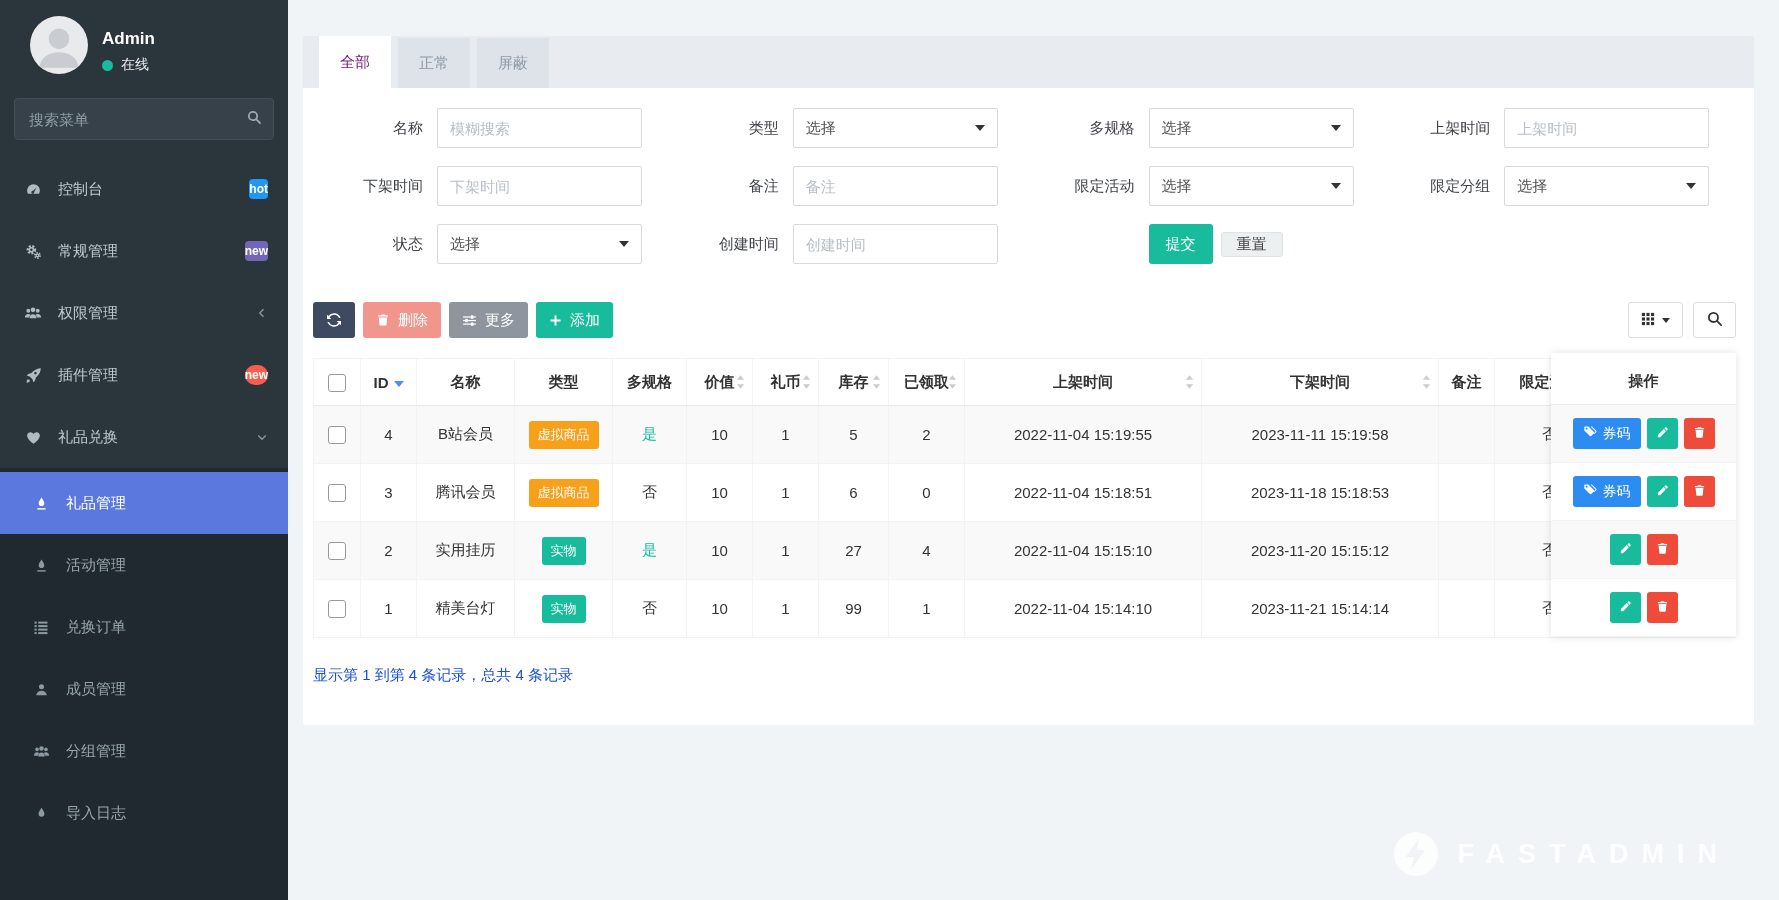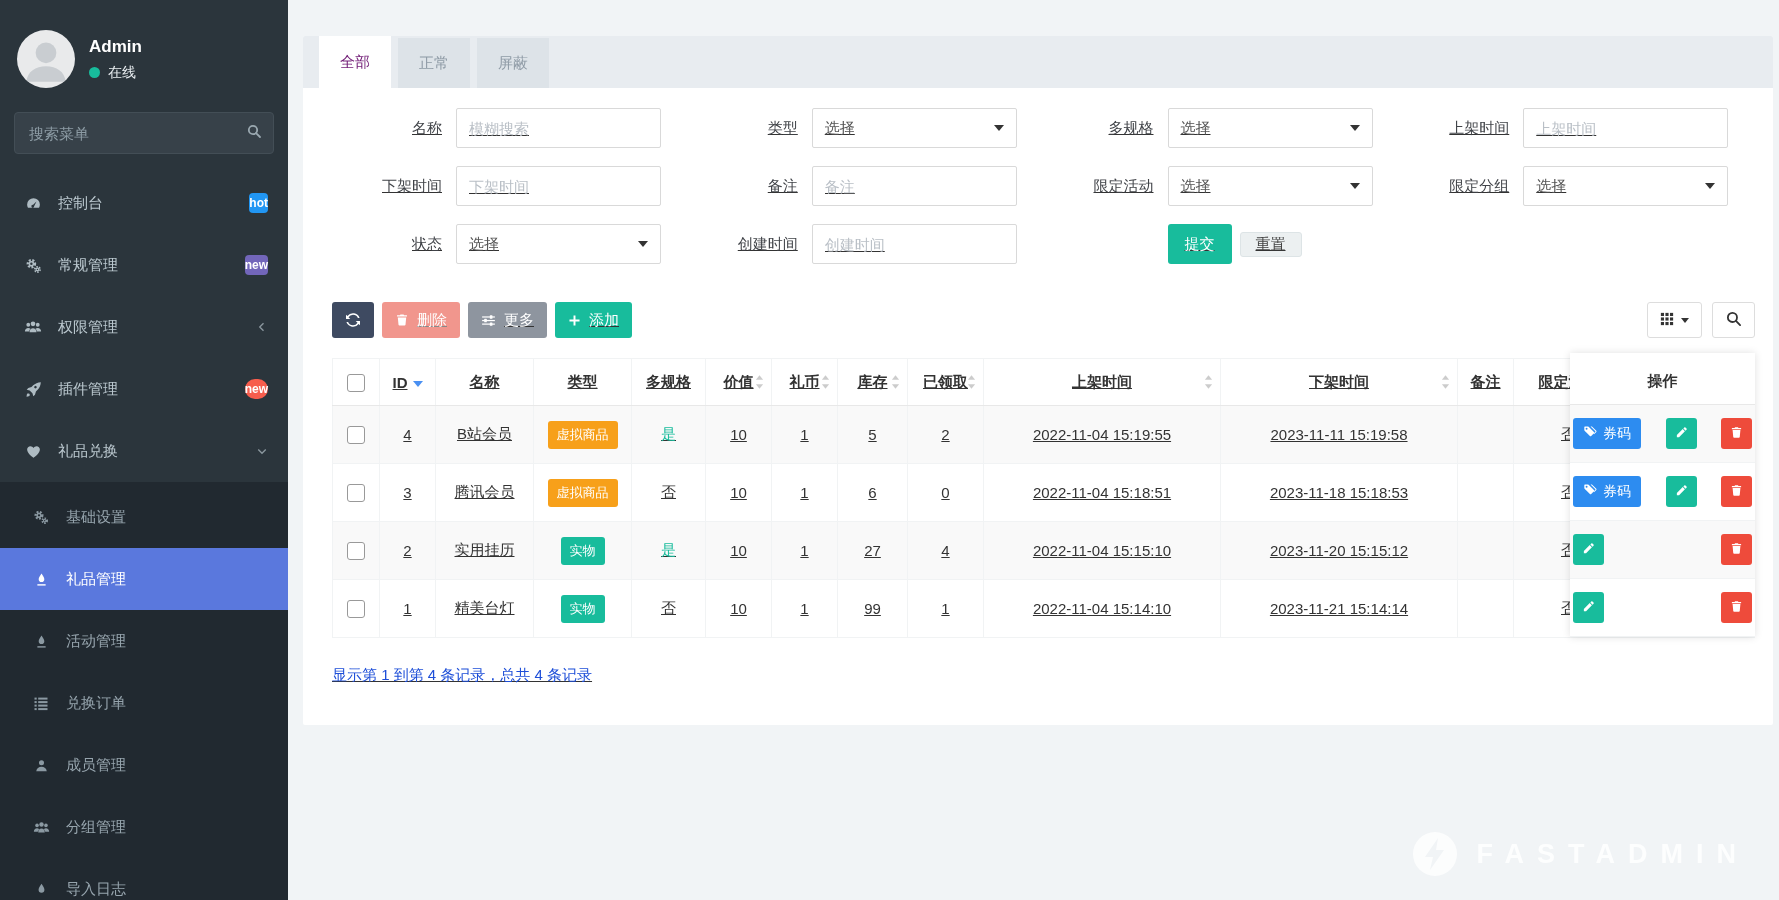--- a/index.html
+++ b/index.html
@@ -2,21 +2,21 @@
 <html><head>
 <meta charset="utf-8">
 <style>
   * { margin:0; padding:0; box-sizing:border-box; }
   html,body { width:1779px; height:900px; overflow:hidden; }
   body { font-family:"Liberation Sans","DejaVu Sans",sans-serif; font-size:15px; color:#333; background:#f1f4f6; }
   .app { display:flex; width:1779px; height:900px; }
 
   
   .sidebar { width:288px; height:900px; background:#2b353c; flex:none; display:flex; flex-direction:column; }
-  .user-panel { display:flex; align-items:center; padding:16px 18px 14px 17px;margin-top:14px; }
+  .user-panel { display:flex; align-items:flex-end; padding:16px 18px 14px 30px; }
   .avatar { width:58px; height:58px; border-radius:50%; background:#e9eaeb; overflow:hidden; flex:none; cursor:pointer; }
   .user-info { margin-left:14px; }
   .user-name { color:#fff; font-weight:bold; font-size:17px; margin-bottom:7px; }
   .user-status { color:#e8edf0; font-size:14px; display:flex; align-items:center; }
   .dot { width:11px; height:11px; border-radius:50%; background:#18bc9c; display:inline-block; margin-right:8px; }
   .menu-search { margin:10px 14px 6px 14px; position:relative; }
   .menu-search input { width:100%; height:42px; background:#374149; border:1px solid #434e56; border-radius:4px; color:#cfd8dd; font-size:15px; padding:0 38px 0 14px; outline:none; font-family:inherit; }
   .menu-search input::placeholder { color:#8d9ca5; }
   .menu-search .s-ico { position:absolute; right:12px; top:11px; color:#9aa8b0; }
   .menu { padding-top:12px; }
@@ -33,21 +33,21 @@
   .submenu .mi-icon { color:#8b99a2; }
   .submenu .menu-item.active { background:#5a78dd; color:#fff; }
   .submenu .menu-item.active .mi-icon { color:#fff; }
 
   
   .content { flex:1; position:relative; padding:36px 36px 0 15px; }
   .panel { background:#fff; border-radius:2px; }
   .tabs { background:#e8ecf0; height:52px; display:flex; align-items:stretch; padding-left:16px; border-radius:2px 2px 0 0; }
   .tab { width:72px; display:flex; align-items:center; justify-content:center; font-size:15px; color:#8e9aa5; background:#dde3e8; margin-right:7px; cursor:pointer; margin-top:2px; }
   .tab.active { background:#fff; color:#701a75; margin-top:0; }
-  .panel-body { padding:18px 18px 40px 29px;text-decoration:underline; }
+  .panel-body { padding:18px 18px 40px 10px; }
 
   
   .filter-grid { display:grid; grid-template-columns:repeat(4,1fr); row-gap:18px; margin-top:2px; }
   .f-cell { display:flex; align-items:center; }
   .f-label { width:110px; text-align:right; margin-right:14px; color:#404348; flex:none; }
   .f-control { width:205px; height:40px; border:1px solid #d9d9d9; border-radius:2px; display:flex; align-items:center; padding:0 12px; background:#fff; }
   input.f-control { outline:none; font-size:15px; color:#333; font-family:inherit; }
   input.f-control::placeholder { color:#b9bfc6; }
   .f-select { justify-content:space-between; cursor:pointer; color:#555;gap:18px; }
   .caret-d { width:0; height:0; border-left:5px solid transparent; border-right:5px solid transparent; border-top:6px solid #333; }
@@ -83,21 +83,21 @@
   .cbx { width:18px; height:18px; border:1px solid #999; border-radius:3px; background:#fff; display:inline-block; vertical-align:middle; cursor:pointer; }
   .badge-cell { color:#fff; font-size:13px; padding:5px 9px; border-radius:3px; display:inline-block; }
   .bg-orange { background:#f7a01a; }
   .bg-green { background:#18bc9c; }
   .text-green { color:#18bc9c; }
   .col-limited { text-align:center; }
 
   
   .fixed-col { position:absolute; top:-5px; right:0; width:185px; background:#fff; box-shadow:0 0 8px rgba(0,0,0,.12); padding-top:5px; }
   .fc-header { height:47px; display:flex; align-items:center; justify-content:center; font-weight:bold; border-bottom:1px solid #e8e8e8; }
-  .fc-row { height:58px; display:flex; align-items:center; justify-content:space-between; border-bottom:1px solid #f1f3f4; }
+  .fc-row { height:58px; display:flex; align-items:center; justify-content:center; border-bottom:1px solid #f1f3f4; }
   .fc-row.striped { background:#f9f9f9; }
   .act-btn { height:31px; border:none; border-radius:3px; color:#fff; display:inline-flex; align-items:center; justify-content:center; margin:0 3px; cursor:pointer; font-size:14px; font-family:inherit; }
   .act-coupon { background:#2d8cf0; padding:0 10px; }
   .act-coupon .act-label { margin-left:6px; }
   .act-edit { background:#18bc9c; width:31px; }
   .act-del { background:#ee4b3b; width:31px; }
 
   .table-footer { margin-top:28px; color:#1d4ed8; font-size:15px; }
 
   
@@ -192,31 +192,20 @@
         <span class="mi-label">礼品兑换</span>
         <span class="chev">
             <svg width="12" height="12" viewBox="0 0 16 16" fill="none" stroke="currentColor" stroke-width="1.8">
               <path d="M3 6l5 5 5-5"></path>
             </svg>
           </span>
       </div>
     </nav>
 
     <nav class="submenu">
-      <div class="menu-item">
-        <span class="mi-icon">
-            <svg width="16" height="16" viewBox="0 0 16 16" fill="none" stroke="currentColor">
-              <circle cx="6" cy="6.3" r="3.3" stroke-width="2.4" stroke-dasharray="1.8 1.4"></circle>
-              <circle cx="6" cy="6.3" r="1.9" stroke-width="1.5"></circle>
-              <circle cx="11.7" cy="11.7" r="2.3" stroke-width="2" stroke-dasharray="1.3 1.1"></circle>
-              <circle cx="11.7" cy="11.7" r="1.2" stroke-width="1.1"></circle>
-            </svg>
-          </span>
-        <span class="mi-label">基础设置</span>
-      </div>
       <div class="menu-item active">
         <span class="mi-icon">
             <svg width="15" height="15" viewBox="0 0 16 16" fill="currentColor">
               <path d="M8 1.6c1.7 2.5 3 4.4 3 6.1a3 3 0 1 1-6 0c0-1.7 1.3-3.6 3-6.1z"></path>
               <rect x="3.6" y="13" width="8.8" height="1.5"></rect>
             </svg>
           </span>
         <span class="mi-label">礼品管理</span>
       </div>
       <div class="menu-item">

